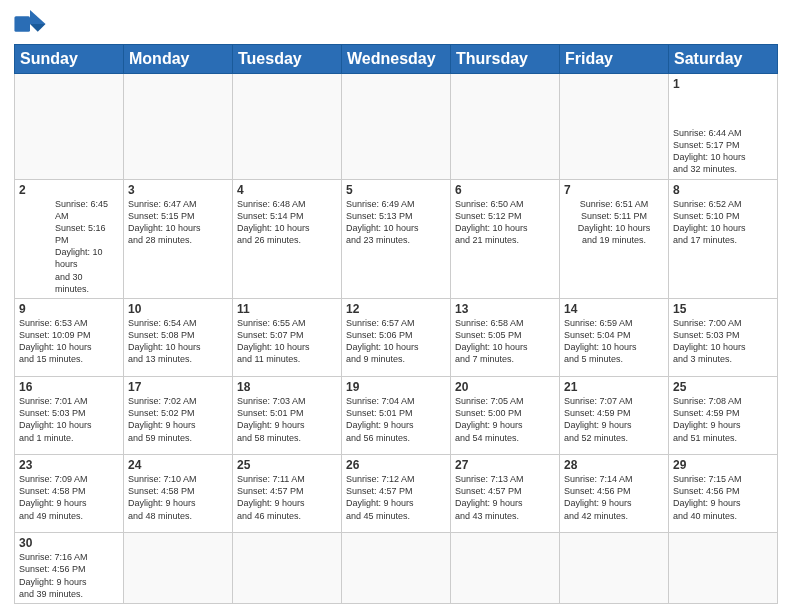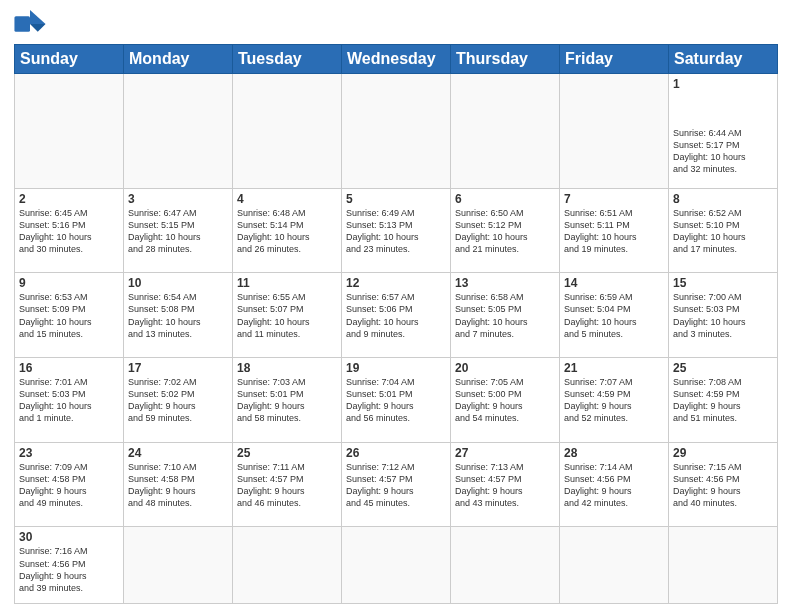--- a/index.html
+++ b/index.html
@@ -143,21 +143,21 @@
             <span class="day-number">1</span>
             <div class="day-info" style="white-space: pre-line; margin-top: 36px;">Sunrise: 6:44 AM
 Sunset: 5:17 PM
 Daylight: 10 hours
 and 32 minutes.</div>
           </td>
         </tr>
         <tr>
           <td>
             <span class="day-number">2</span>
-            <div class="day-info" style="white-space: pre-line;">Sunrise: 6:45 AM
+            <div class="day-info" style="white-space: pre-line; margin-left: 36px;">Sunrise: 6:45 AM
 Sunset: 5:16 PM
 Daylight: 10 hours
 and 30 minutes.</div>
           </td>
           <td>
             <span class="day-number">3</span>
             <div class="day-info" style="white-space: pre-line;">Sunrise: 6:47 AM
 Sunset: 5:15 PM
 Daylight: 10 hours
 and 28 minutes.</div>
@@ -178,38 +178,38 @@
           </td>
           <td>
             <span class="day-number">6</span>
             <div class="day-info" style="white-space: pre-line;">Sunrise: 6:50 AM
 Sunset: 5:12 PM
 Daylight: 10 hours
 and 21 minutes.</div>
           </td>
           <td>
             <span class="day-number">7</span>
-            <div class="day-info" style="white-space: pre-line;">Sunrise: 6:51 AM
+            <div class="day-info" style="white-space: pre-line; text-align: center;">Sunrise: 6:51 AM
 Sunset: 5:11 PM
 Daylight: 10 hours
 and 19 minutes.</div>
           </td>
           <td>
             <span class="day-number">8</span>
             <div class="day-info" style="white-space: pre-line;">Sunrise: 6:52 AM
 Sunset: 5:10 PM
 Daylight: 10 hours
 and 17 minutes.</div>
           </td>
         </tr>
         <tr>
           <td>
             <span class="day-number">9</span>
             <div class="day-info" style="white-space: pre-line;">Sunrise: 6:53 AM
-Sunset: 5:09 PM
+Sunset: 10:09 PM
 Daylight: 10 hours
 and 15 minutes.</div>
           </td>
           <td>
             <span class="day-number">10</span>
             <div class="day-info" style="white-space: pre-line;">Sunrise: 6:54 AM
 Sunset: 5:08 PM
 Daylight: 10 hours
 and 13 minutes.</div>
           </td>

